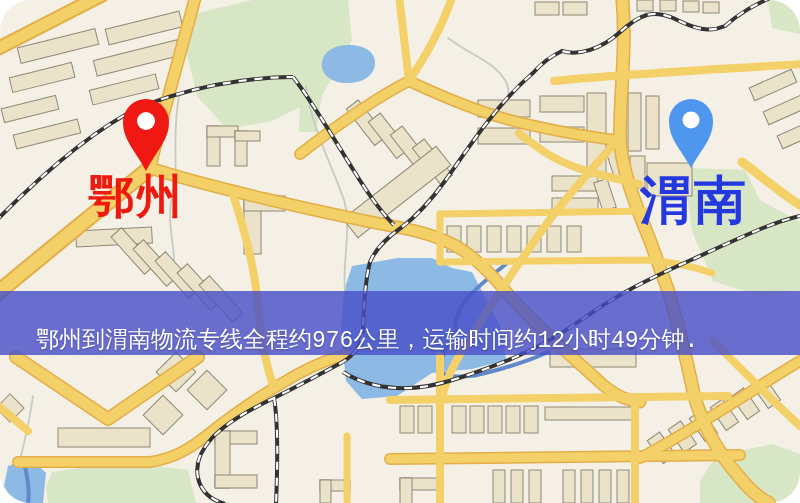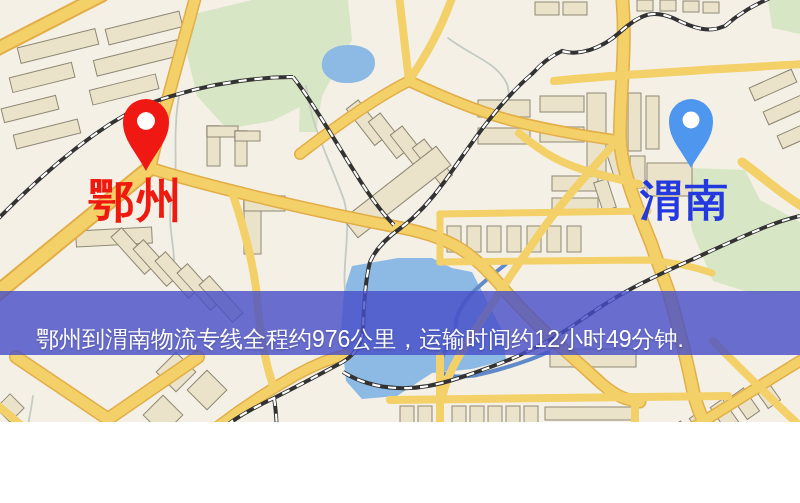--- a/index.html
+++ b/index.html
@@ -1,19 +1,20 @@
 <!DOCTYPE html>
 <html style="--map-bg: #f4f0e6; --road-fill: #f4d069; --road-casing: #e2ae48; --building-fill: #eae2c9; --building-stroke: #8f8874; --green: #d7e6c4; --water: #8cbae4; --water-deep: #6089c9; --railway-dark: #333333; --stream: #c4cbc4; --pin-red: #f01812; --pin-blue: #4f97ee; --label-red: #ee1a10; --label-blue: #2438e0; --banner-bg: rgba(70,77,200,0.8); --banner-text: #ffffff;"><head>
 <meta charset="utf-8">
 <style>
   html,body{margin:0;padding:0;background:#ffffff;}
   .stage{
-    position:relative;width:800px;height:422px;overflow:hidden;
+    position:relative;width:800px;height:503px;overflow:hidden;
     background:var(--map-bg,#f4f0e6);
-    font-family:Liberation Sans, sans-serif;
+    font-family:Liberation Mono, monospace;
+    border-radius:31px;
   }
   .stage svg{position:absolute;left:0;top:0;}
   
   .green{fill:var(--green,#d7e6c4);stroke:none;}
   .water{fill:var(--water,#8cbae4);stroke:none;}
   .wchan{stroke:var(--water-deep,#6089c9);fill:none;stroke-width:4;stroke-linecap:round;}
   .stream{stroke:var(--stream,#c4cbc4);fill:none;stroke-width:1.8;stroke-linecap:round;}
   .rc{stroke:var(--road-casing,#e2ae48);fill:none;stroke-linecap:round;stroke-linejoin:round;}
   .rf{stroke:var(--road-fill,#f4d069);fill:none;stroke-linecap:round;stroke-linejoin:round;}
   .rwb{stroke:var(--railway-dark,#333333);stroke-width:4;fill:none;stroke-linecap:butt;}
@@ -21,21 +22,21 @@
   .bld{fill:var(--building-fill,#eae2c9);stroke:var(--building-stroke,#8f8874);stroke-width:1;}
   .pin-red{fill:var(--pin-red,#f01812);}
   .pin-blue{fill:var(--pin-blue,#4f97ee);}
   .pin-hole{fill:#ffffff;}
   
   .city-label{
     position:absolute;font-weight:bold;line-height:1;white-space:nowrap;
     letter-spacing:2px;
   }
   #label-origin{left:88px;top:177px;font-size:46px;color:var(--label-red,#ee1a10);}
-  #label-dest{left:640px;top:179px;font-size:43px;color:var(--label-blue,#2438e0);}
+  #label-dest{left:640px;top:179px;font-size:52px;color:var(--label-blue,#2438e0);}
   
   .banner{
     position:absolute;left:0;top:291px;width:100%;height:64px;
     background:var(--banner-bg,rgba(70,77,200,0.8));
     display:flex;align-items:flex-end;box-sizing:border-box;padding-left:36px;
     color:var(--banner-text,#ffffff);font-size:23px;white-space:nowrap;
     text-shadow:0 1px 2px rgba(20,20,60,0.35);
   }
 </style>
 </head>

